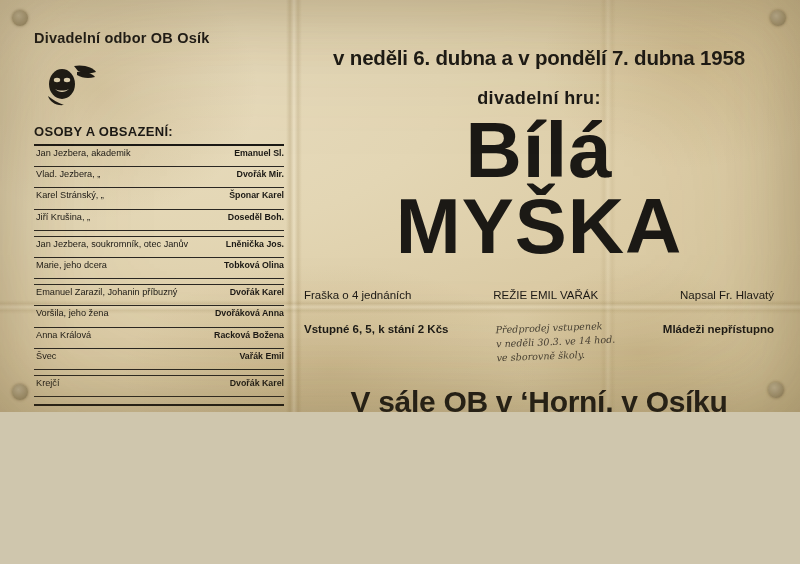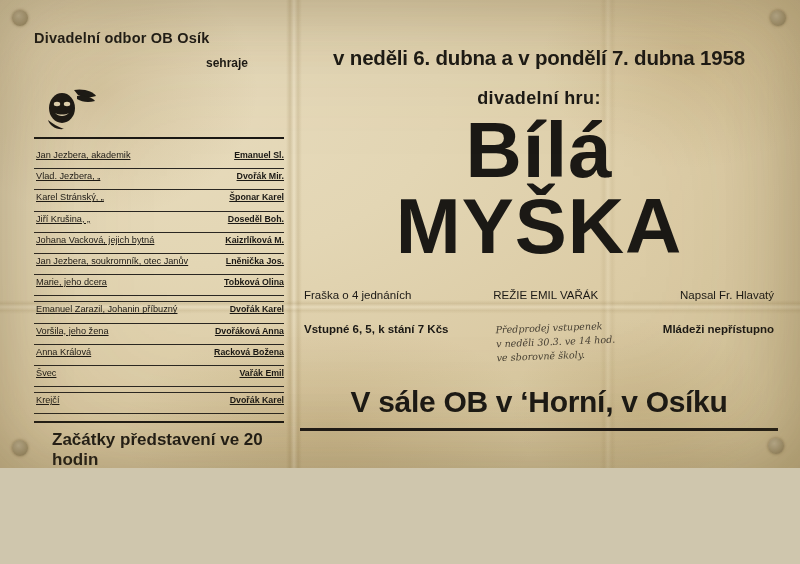--- a/index.html
+++ b/index.html
@@ -3,21 +3,21 @@
 <meta charset="utf-8">
 <style>
   html,body{margin:0;padding:0;}
   body{
     width:800px;height:564px;overflow:hidden;
     background:#cfc6ad;
     font-family:"Liberation Sans", sans-serif;
   }
   .poster{
     position:relative;
-    width:800px;height:468px;
+    width:800px;height:412px;
     background:
       radial-gradient(ellipse at 18% 22%, #e8dcbe 0%, #e3d6b4 32%, #dccca6 60%, #cfbf95 100%);
     overflow:hidden;
   }
   
   .stain{position:absolute;pointer-events:none;border-radius:50%;}
   .stain.s1{left:-60px;top:-40px;width:320px;height:260px;
     background:radial-gradient(ellipse at center,rgba(150,120,60,.22),rgba(150,120,60,0) 70%);}
   .stain.s2{right:-40px;top:-50px;width:300px;height:220px;
     background:radial-gradient(ellipse at center,rgba(160,130,70,.20),rgba(160,130,70,0) 70%);}
@@ -45,21 +45,21 @@
   .ink{color:#1b1915;}
 
   
   .left{position:absolute;left:34px;top:30px;width:250px;}
   .org{font-size:14.5px;font-weight:bold;letter-spacing:.2px;}
   .sehraje{font-size:12px;font-weight:bold;text-align:right;margin:10px 36px 0 0;}
   .masks{margin:16px 0 0 10px;width:54px;height:46px;}
   .cast-title{font-size:13px;font-weight:bold;margin-top:16px;letter-spacing:.3px;}
   .rule{height:2px;background:#1b1915;margin-top:5px;}
   .rule.thin{height:1px;background:#2a2722;}
-  .cast{margin-top:9px;text-decoration:underline;}
+  .cast{}
   .cast-row{display:flex;justify-content:space-between;align-items:baseline;
     font-size:9.2px;line-height:1.0;padding:3.0px 0 3.0px 2px;}
   .cast-role{white-space:nowrap;}
   .cast-actor{white-space:nowrap;font-weight:bold;font-size:8.8px;}
   .note{font-size:8.6px;margin-top:9px;padding-left:2px;}
   .start{font-size:17px;font-weight:bold;margin-top:7px;padding-left:2px;margin-left:16px;}
   .imprint{font-size:6px;margin-top:7px;padding-left:2px;letter-spacing:.2px;}
 
   
   .right{position:absolute;left:300px;top:46px;width:478px;text-align:center;}
@@ -84,40 +84,40 @@
   <div class="stain s1"></div>
   <div class="stain s2"></div>
   <div class="stain s3"></div>
   <div class="stain s4"></div>
   <div class="fold f1"></div>
   <div class="fold f2"></div>
   <div class="foldh h1"></div>
 
   <div class="left ink">
     <div class="org">Divadelní odbor OB Osík</div>
-    <div class="sehraje">sehraje</div>
 
     <div class="masks">
       <svg viewBox="0 0 54 46" width="54" height="46">
         <g fill="#1b1915">
           <path d="M30 4 C40 2 50 6 52 10 C46 12 40 12 34 9 Z"></path>
           <path d="M33 10 C42 9 49 12 51 15 C44 17 38 16 33 13 Z"></path>
           <ellipse cx="18" cy="22" rx="13" ry="15"></ellipse>
         </g>
         <g fill="#e3d6b4">
           <ellipse cx="13" cy="18" rx="3.2" ry="2.2"></ellipse>
           <ellipse cx="23" cy="18" rx="3.2" ry="2.2"></ellipse>
           <path d="M11 27 C15 31 21 31 25 27 C21 29 15 29 11 27 Z"></path>
         </g>
         <g fill="#1b1915">
           <path d="M4 34 C6 40 12 44 20 43 C14 41 9 38 4 34 Z"></path>
         </g>
       </svg>
     </div>
 
+    <div class="cast-title">OSOBY A OBSAZENÍ:</div>
     <div class="rule"></div>
 
     <div class="cast">
       <div class="cast-row">
         <span class="cast-role">Jan Jezbera, akademik</span>
         <span class="cast-actor">Emanuel Sl.</span>
       </div>
       <div class="rule thin"></div>
       <div class="cast-row">
         <span class="cast-role">Vlad. Jezbera,      „</span>
@@ -127,24 +127,20 @@
       <div class="cast-row">
         <span class="cast-role">Karel Stránský,      „</span>
         <span class="cast-actor">Šponar Karel</span>
       </div>
       <div class="rule thin"></div>
       <div class="cast-row">
         <span class="cast-role">Jiří Krušina,      „</span>
         <span class="cast-actor">Doseděl Boh.</span>
       </div>
       <div class="rule thin"></div>
-      <div class="cast-row">
-        <span class="cast-role">Johana Vacková, jejich bytná</span>
-        <span class="cast-actor">Kaizrlíková M.</span>
-      </div>
       <div class="rule thin"></div>
       <div class="cast-row">
         <span class="cast-role">Jan Jezbera, soukromník, otec Janův</span>
         <span class="cast-actor">Lněnička Jos.</span>
       </div>
       <div class="rule thin"></div>
       <div class="cast-row">
         <span class="cast-role">Marie, jeho dcera</span>
         <span class="cast-actor">Tobková Olina</span>
       </div>
@@ -190,21 +186,21 @@
     <div class="title1">Bílá</div>
     <div class="title2">MYŠKA</div>
 
     <div class="creditrow">
       <span>Fraška o 4 jednáních</span>
       <span>REŽIE EMIL VAŘÁK</span>
       <span>Napsal Fr. Hlavatý</span>
     </div>
 
     <div class="priceline">
-      <span>Vstupné 6, 5, k stání 7 Kčs</span>
+      <span>Vstupné 6, 5, k stání 2 Kčs</span>
       <span class="hand" style="white-space:pre-line;">Předprodej vstupenek
 v neděli 30.3. ve 14 hod.
 ve sborovně školy.</span>
       <span>Mládeži nepřístupno</span>
     </div>
 
     <div class="venue">V sále OB v ‘Horní, v Osíku</div>
     <div class="vrule"></div>
   </div>
 

